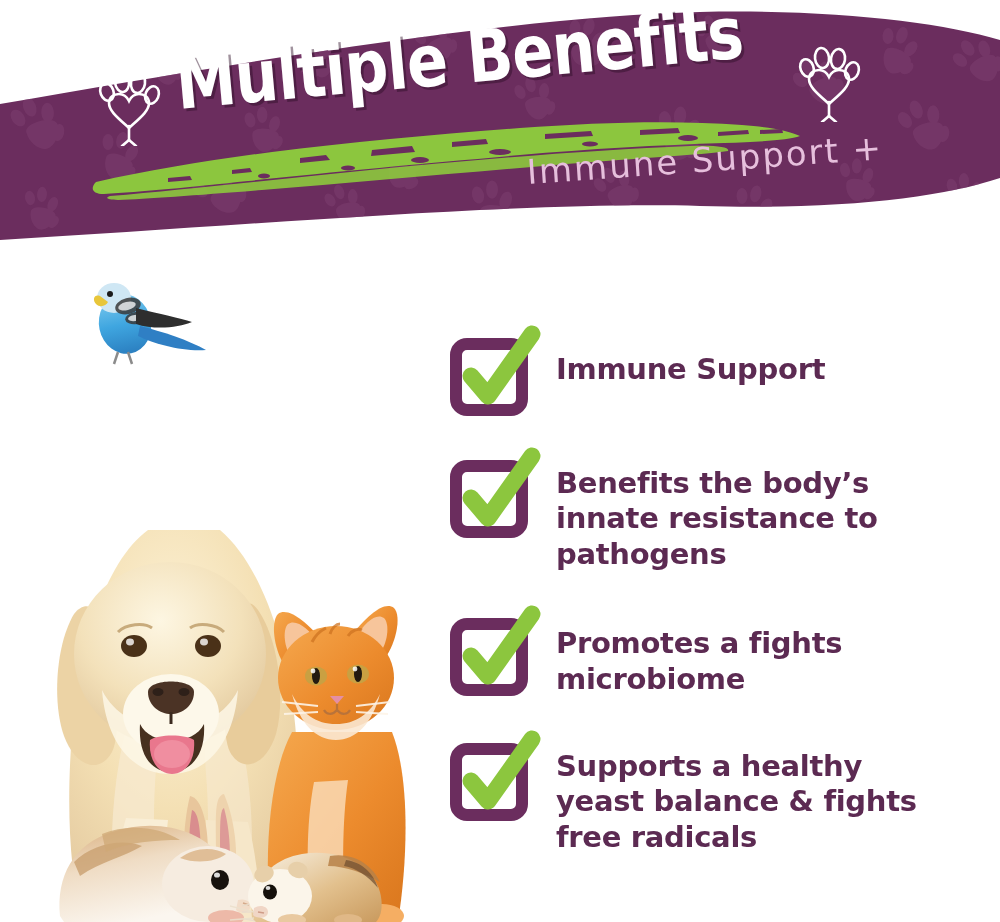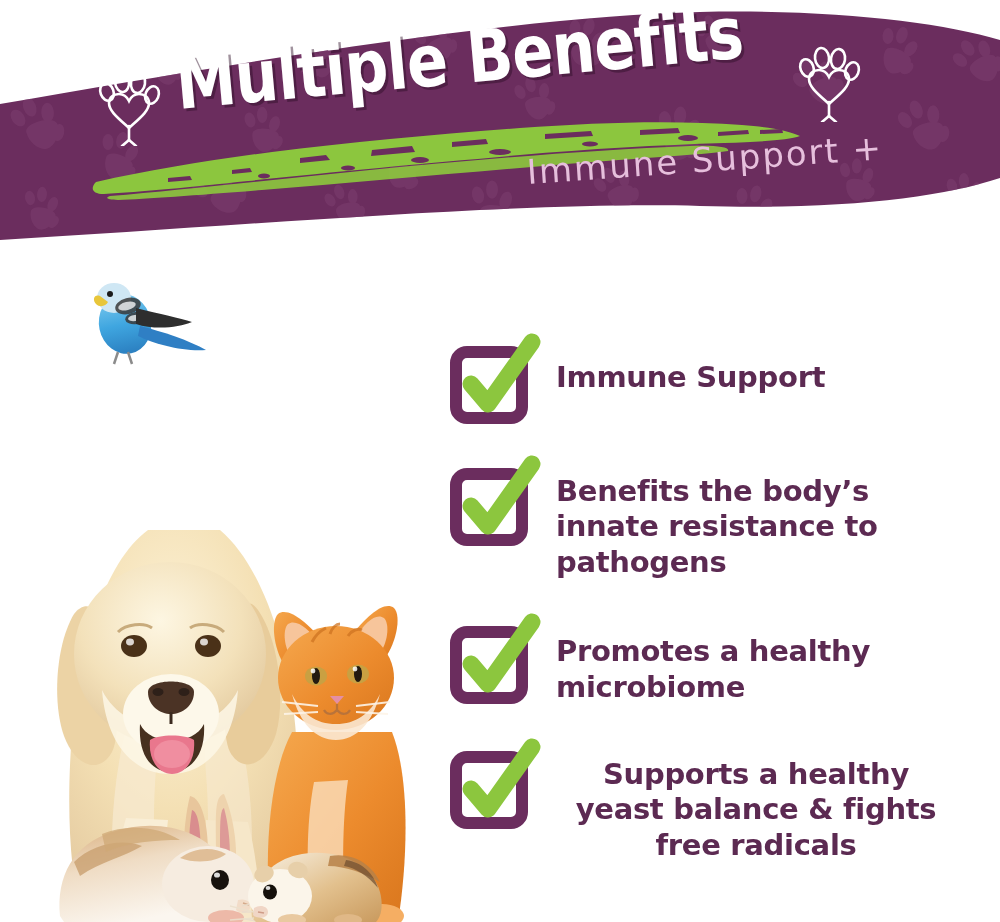--- a/index.html
+++ b/index.html
@@ -60,30 +60,30 @@
   .animals{
     position:absolute;
     left:30px; top:262px;
     width:410px; height:660px;
     z-index:2;
   }
 
   
   .benefits{
     position:absolute;
-    left:452px; top:344px;
+    left:452px; top:336px;
     width:520px;
     z-index:3;
   }
   .benefit{
     display:flex;
     align-items:flex-start;
     margin-bottom:44px;
   }
-  .benefit:last-child{ margin-bottom:0;text-align:center; }
+  .benefit:last-child{ margin-bottom:0; }
 
   .cbox{
     position:relative;
     width:74px; height:74px;
     flex:0 0 74px;
     margin-right:30px;
     margin-top:4px;
   }
   .cbox svg{ position:absolute; left:0; top:-10px; overflow:visible; }
 
@@ -437,21 +437,21 @@
     <span class="benefit-label">Benefits the body’s innate resistance to pathogens</span>
   </div>
 
   <div class="benefit b3">
     <span class="cbox">
       <svg width="86" height="90" viewBox="0 0 86 90">
         <rect x="4" y="14" width="66" height="66" rx="11" ry="11" fill="none" stroke="#6b2d5e" stroke-width="12"></rect>
         <path d="M19,46 L36,66 L80,4" fill="none" stroke="#8cc63e" stroke-width="17" stroke-linecap="round" stroke-linejoin="round"></path>
       </svg>
     </span>
-    <span class="benefit-label">Promotes a healthy microbiome</span>
+    <span class="benefit-label">Promotes a fights microbiome</span>
   </div>
 
   <div class="benefit b4">
     <span class="cbox">
       <svg width="86" height="90" viewBox="0 0 86 90">
         <rect x="4" y="14" width="66" height="66" rx="11" ry="11" fill="none" stroke="#6b2d5e" stroke-width="12"></rect>
         <path d="M19,46 L36,66 L80,4" fill="none" stroke="#8cc63e" stroke-width="17" stroke-linecap="round" stroke-linejoin="round"></path>
       </svg>
     </span>
     <span class="benefit-label">Supports a healthy yeast balance &amp; fights free radicals</span>

